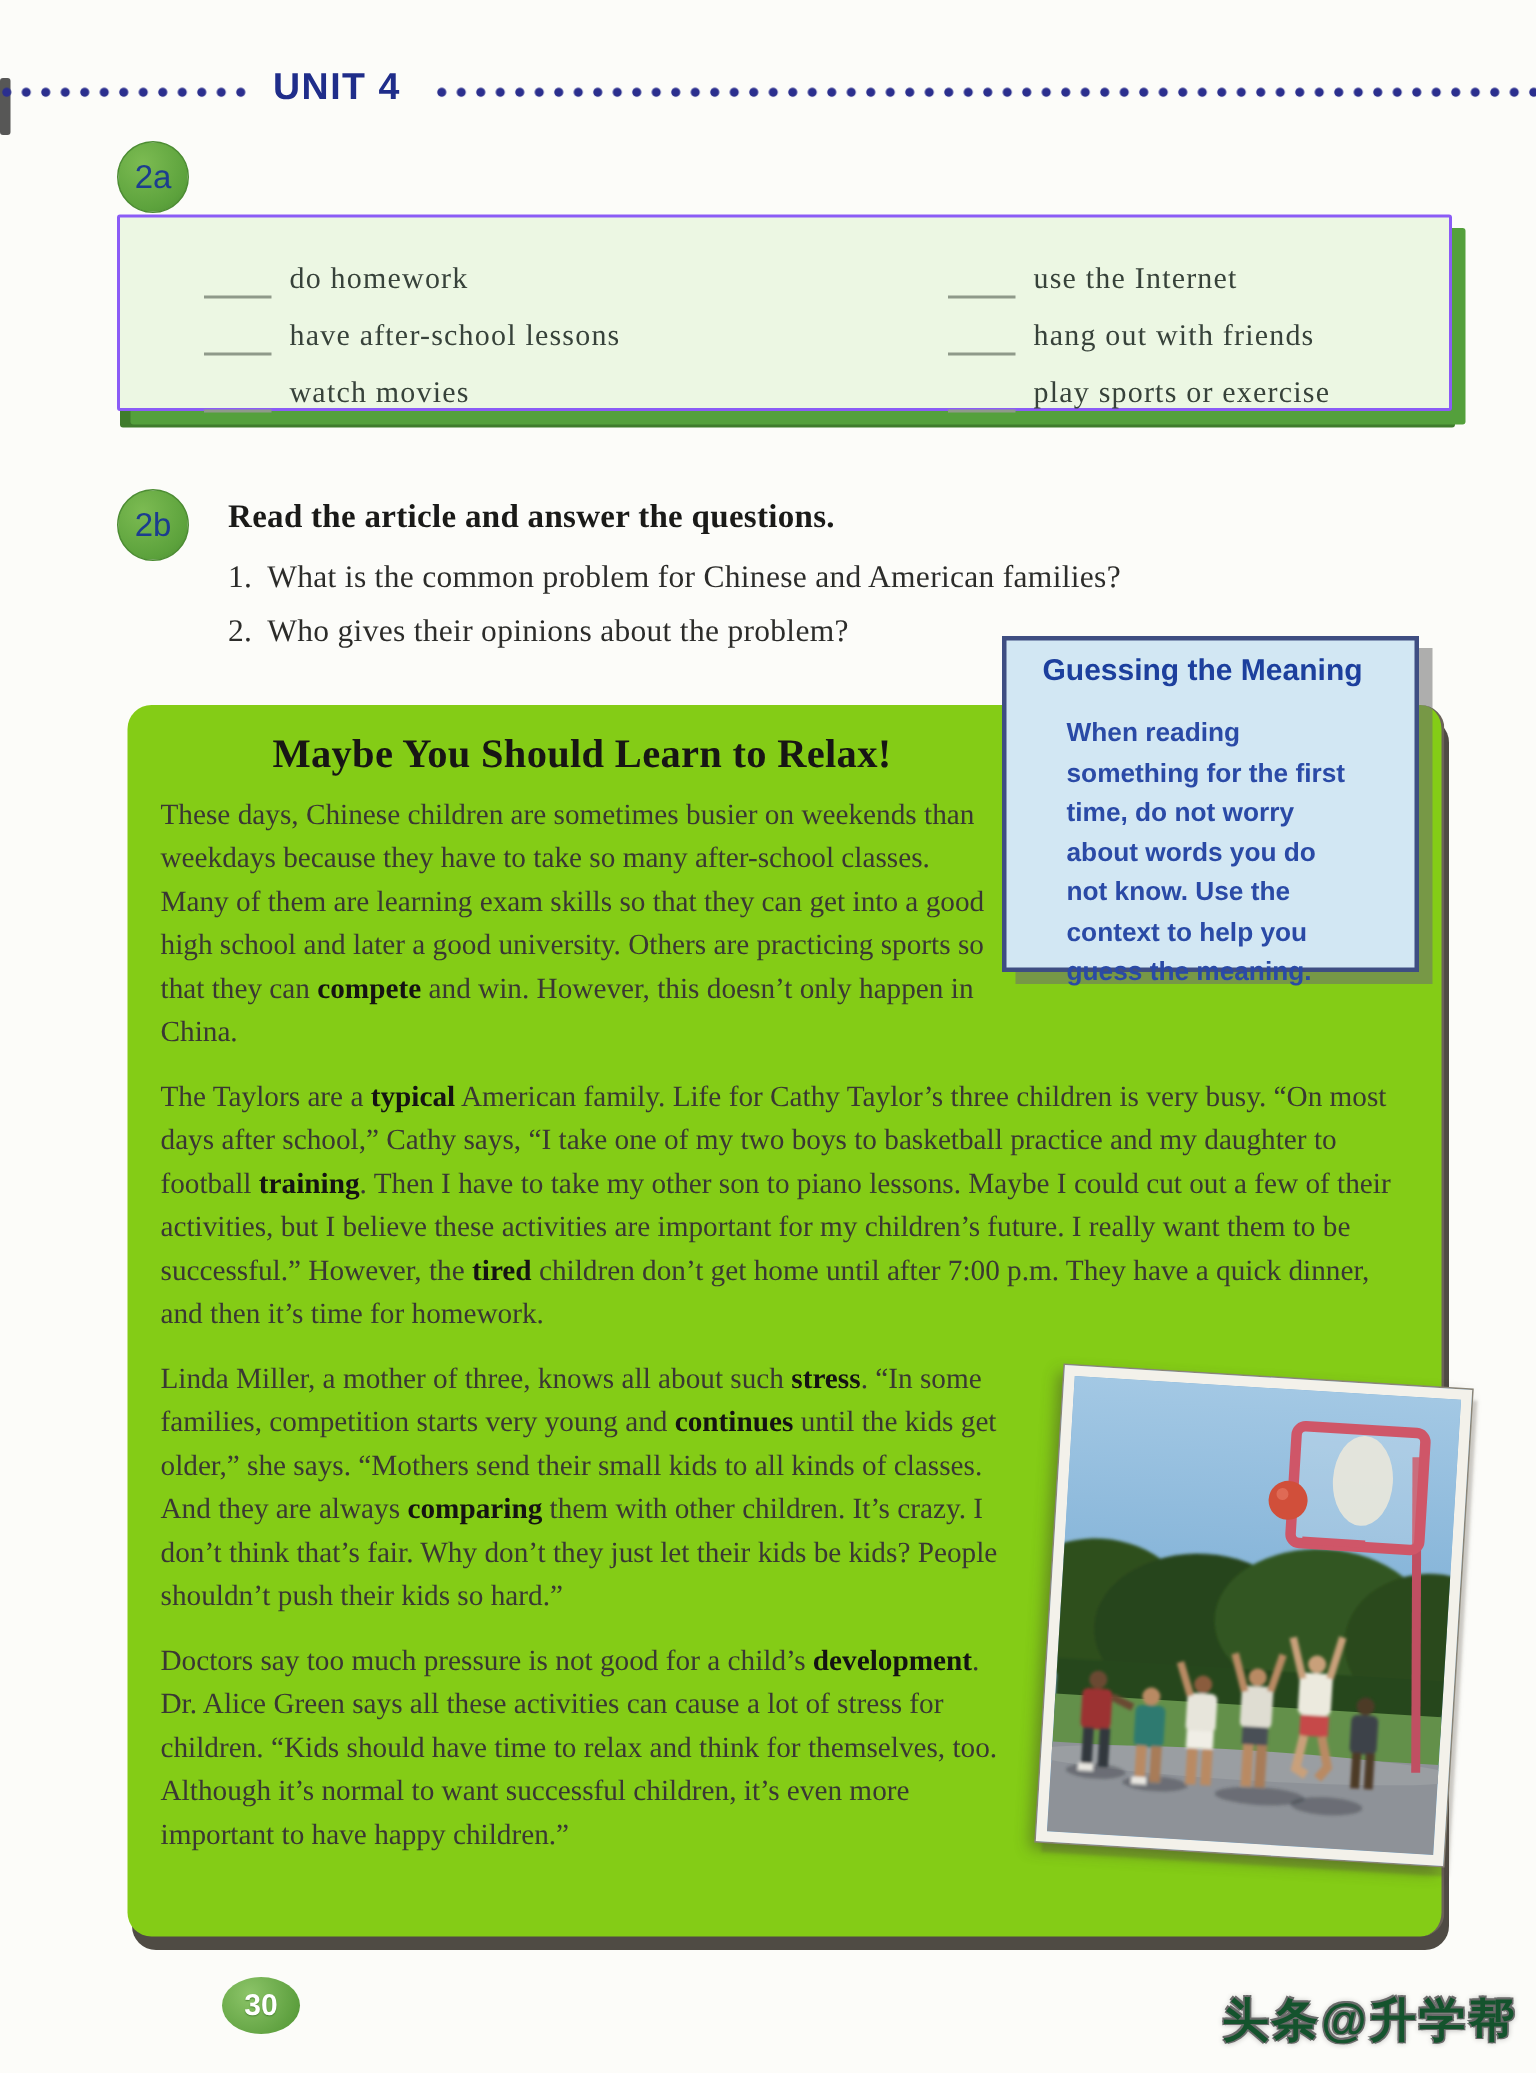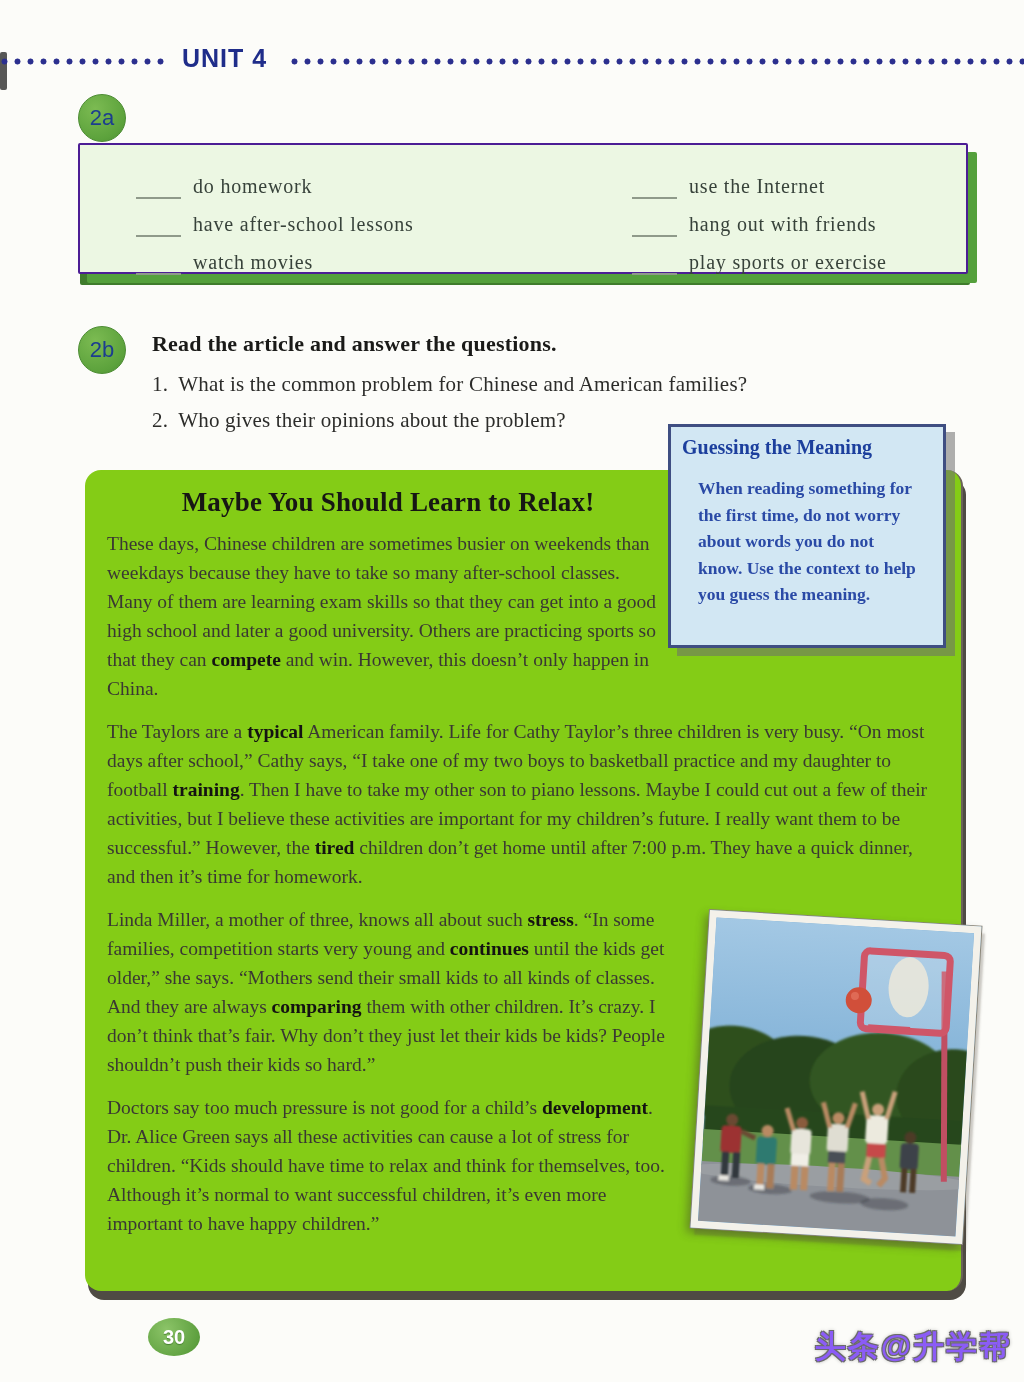--- a/index.html
+++ b/index.html
@@ -23,39 +23,39 @@
         font-family:"Liberation Sans",sans-serif;font-weight:normal;font-size:22px;color:#1c3d8f;}
   .badge-2a{left:78px;top:94px;}
   .badge-2b{left:78px;top:326px;}
 
   .instruction{position:absolute;left:152px;font-weight:bold;font-size:22px;color:#1a1a18;letter-spacing:.2px;}
   .instr-2a{top:101px;width:840px;}
   .instr-2b{top:331px;width:700px;}
 
   
   .check-box{position:absolute;left:78px;top:143px;width:886px;height:127px;
-        background:#ecf7e3;border:2px solid #4c1d95;border-radius:2px;
+        background:#ecf7e3;border:2px solid #8b5cf6;border-radius:2px;
         box-shadow:9px 9px 0 #54a03c, 2px 11px 0 #3f7c2c;}
   .check-col{position:absolute;top:16px;}
   .col-left{left:56px;}
   .col-right{left:552px;}
   .check-item{display:flex;align-items:flex-end;height:38px;}
   .blank{display:inline-block;width:45px;height:20px;border-bottom:2px solid #8f9a8a;margin-right:12px;}
   .check-label{font-size:20px;color:#37423a;letter-spacing:.8px;line-height:26px;}
 
   
   .question{position:absolute;left:152px;font-size:21px;color:#2c2c2a;letter-spacing:.2px;}
   .q1{top:372px;}
   .q2{top:408px;}
   .q-num{margin-right:10px;}
 
   
   .tip-box{position:absolute;left:668px;top:424px;width:278px;height:224px;z-index:5;
         background:#d2e7f3;border:3px solid #3f4e82;box-shadow:9px 8px 0 rgba(110,110,112,.55);
-        padding:9px 11px;box-sizing:border-box;font-family:Liberation Serif, serif;}
+        padding:9px 24px;box-sizing:border-box;font-family:Liberation Sans, sans-serif;}
   .tip-title{font-weight:bold;font-size:20px;color:#1c3f9d;margin:0 0 6px 0;}
   .tip-body{font-weight:bold;font-size:17.5px;color:#2a4aa6;line-height:26.5px;margin:16px;}
 
   
   .article{position:absolute;left:85px;top:470px;width:878px;height:821px;z-index:1;
         background:#84cc16;border-radius:16px;border-right:2px solid #6a6258;
         box-shadow:3px 9px 0 #4f4b44;box-sizing:border-box;
         padding:14px 22px 0 22px;color:#3a3833;font-size:19.5px;line-height:29px;}
   .float-spacer{float:right;}
   .spacer-tip{width:270px;height:186px;}
@@ -72,21 +72,21 @@
         background:#7fb0d6;}
   .photo svg{display:block;width:100%;height:100%;}
 
   
   .page-badge{position:absolute;left:148px;top:1318px;width:52px;height:38px;border-radius:50%;
         background:radial-gradient(circle at 35% 30%,#8cc468,#5ea03f 75%,#4f8f33);
         display:flex;align-items:center;justify-content:center;
         font-family:"Liberation Sans",sans-serif;font-weight:bold;font-size:20px;color:#ffffff;
         text-shadow:0 1px 1px #47802f;}
   .watermark{position:absolute;right:12px;top:1326px;font-family:"Liberation Sans",sans-serif;
-        font-weight:bold;font-size:31px;letter-spacing:2px;color:#8b5cf6;
+        font-weight:bold;font-size:31px;letter-spacing:2px;color:#14532d;
         text-shadow:-1px -1px 0 #6b6b6b,1px -1px 0 #6b6b6b,-1px 1px 0 #6b6b6b,1px 1px 0 #6b6b6b,0 0 4px #888888;}
 </style>
 </head>
 <body>
 
 <div class="page">
 
   <div class="scan-mark"></div>
   <div class="dots dots-left"></div>
   <div class="unit-label">UNIT 4</div>

